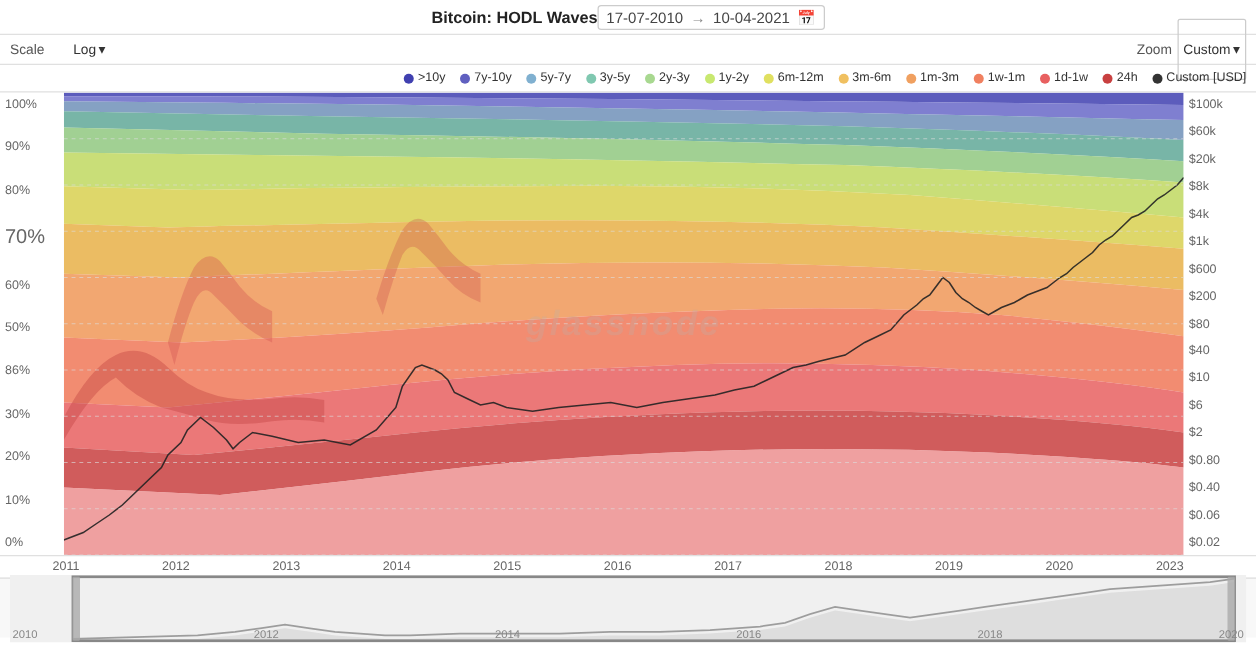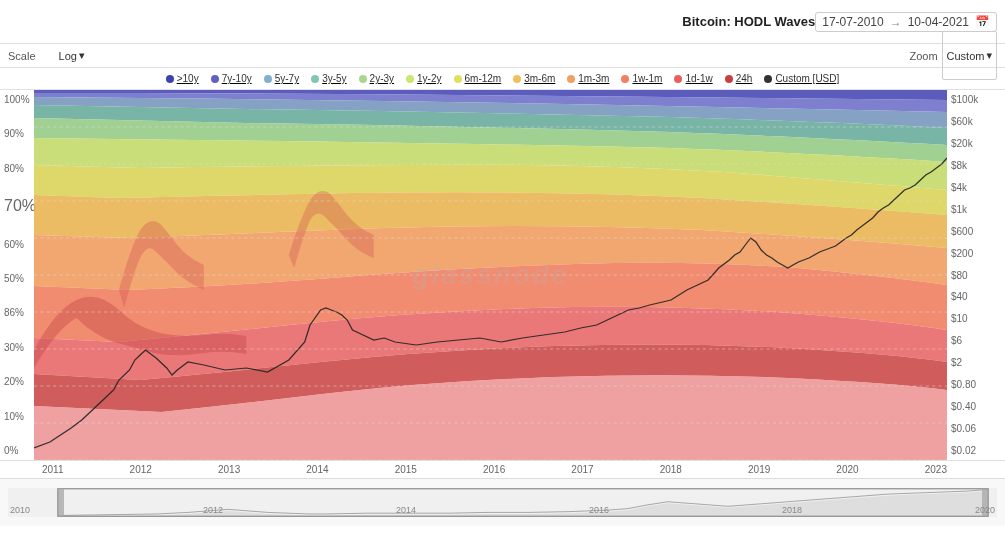--- a/index.html
+++ b/index.html
@@ -7,24 +7,24 @@
       width: 1005px;
       height: 537px;
       background: #fff;
       font-family: Arial, sans-serif;
       font-size: 11px;
       overflow: hidden;
     }
     .header {
       display: flex;
       align-items: center;
-      justify-content: flex-end;
+      justify-content: center;
       padding: 4px 8px;
       border-bottom: 1px solid #e0e0e0;
-      height: 44px;
+      height: 28px;
     }
     .title {
       font-weight: bold;
       font-size: 13px;
       color: #222;
     }
     .date-range {
       display: flex;
       align-items: center;
       gap: 6px;
@@ -71,48 +71,47 @@
       gap: 2px;
       cursor: pointer;
       color: #333;
       border: 1px solid #ccc;
       padding: 17px 4px;
       border-radius: 2px;
     }
     .legend-bar {
       display: flex;
       align-items: center;
-      justify-content: center;
+      justify-content: flex-end;
       gap: 12px;
       padding: 3px 8px;
       border-bottom: 1px solid #e0e0e0;
       height: 22px;
       flex-wrap: nowrap;
-      text-decoration: underline;
     }
     .legend-item {
       display: flex;
       align-items: center;
       gap: 3px;
       font-size: 10px;
       color: #333;
       cursor: pointer;
     }
     .legend-dot {
       width: 8px;
       height: 8px;
       border-radius: 50%;
     }
     .chart-area {
       display: flex;
       position: relative;
       height: 370px;
     }
     .y-axis-left {
-      width: 34px;
+      width: 51px;
       position: relative;
       display: flex;
       flex-direction: column;
       justify-content: space-between;
       padding: 4px 4px 4px 4px;
       font-size: 10px;
       color: #666;
     }
     .y-axis-right {
       width: 58px;
@@ -160,21 +159,21 @@
       background: #f8f8f8;
       border-top: 1px solid #ddd;
       position: relative;
       padding: 0 8px;
       display: flex;
       align-items: center;
     }
     .minimap-inner {
       width: 100%;
       position: relative;
-      height: 29px;
+      height: 54px;
     }
     .minimap svg {
       width: 100%;
       height: 100%;
     }
     .minimap-labels {
       position: absolute;
       bottom: 2px;
       left: 0;
       right: 0;

